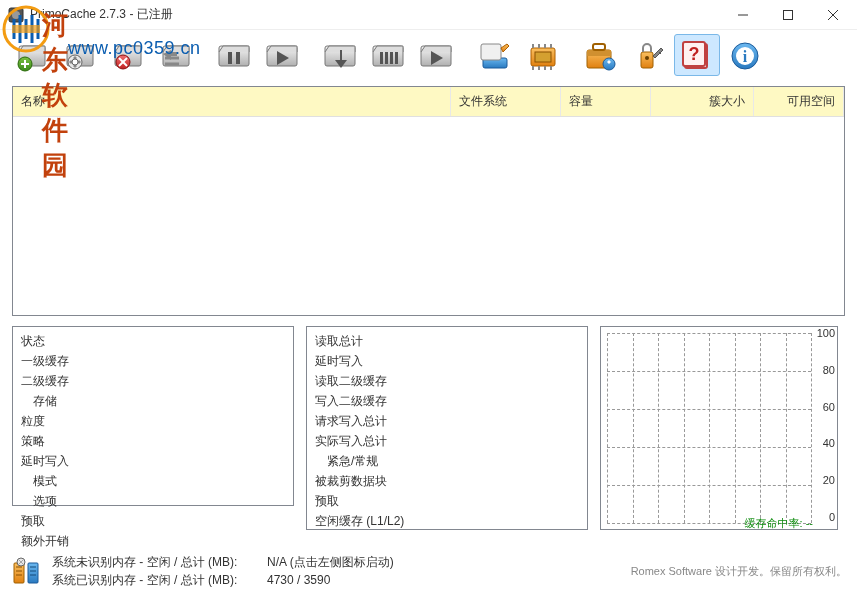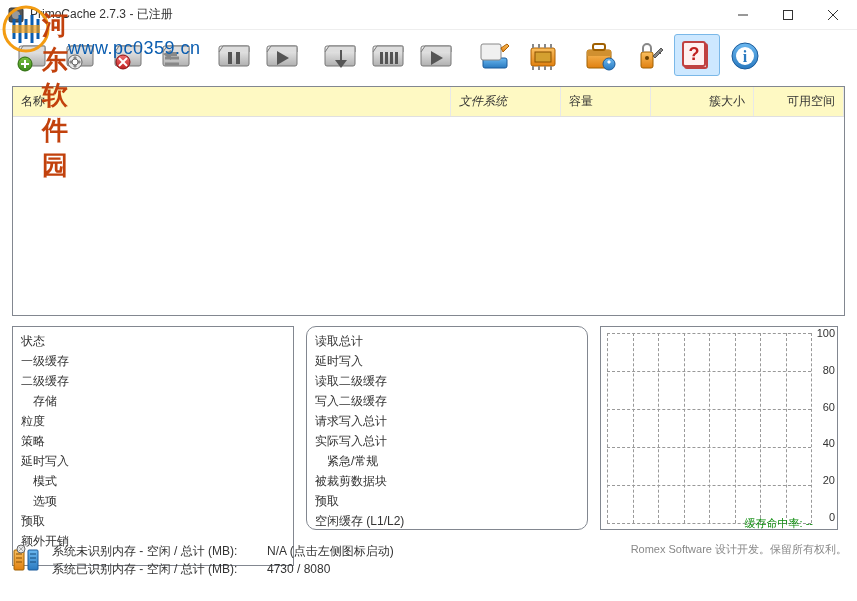--- a/index.html
+++ b/index.html
@@ -25,47 +25,47 @@
 .tool-btn.highlighted { background: #cde8ff; border: 1px solid #7ab8e8; }
 
 
 .content { padding: 6px 12px; }
 
 
 .table-wrap { border: 1px solid #828790; height: 230px; background: #fff; display: flex; flex-direction: column; }
 .table-head { display: flex; background: #fef9c3; border-bottom: 1px solid #e0e0e0; }
 .table-head .th { padding: 6px 8px; font-size: 12px; color: #333; border-right: 1px solid #e8e8e8; }
 .th-name { width: 438px; }
-.th-fs { width: 110px; font-style: italic; }
+.th-fs { width: 110px; }
 .th-cap { width: 90px; text-align: left; }
 .th-free { width: 90px; text-align: right; }
 .th-cluster { flex: 1; text-align: right; padding-right: 20px; }
 .table-body { flex: 1; background: #fff; }
 
 
 .panels { display: flex; gap: 12px; margin-top: 10px; }
 .panel { border: 1px solid #828790; background: #fff; }
-.panel-left { width: 282px; height: 240px; }
-.panel-mid { width: 282px; height: 204px; border-radius: 10px; }
+.panel-left { width: 282px; height: 180px; }
+.panel-mid { width: 282px; height: 204px; }
 .panel-right { width: 238px; height: 204px; position: relative; }
 
 .stat-list { padding: 4px 0; }
 .stat-row { display: flex; padding: 1.5px 8px; font-size: 12px; }
 .stat-label { width: 100px; color: #333; }
 
 
 .chart { position: absolute; top: 6px; left: 6px; right: 26px; bottom: 6px; background: #fff; }
 .chart-grid { position: absolute; inset: 0; }
 .grid-line-h { position: absolute; left: 0; right: 0; border-top: 1px dashed #999; }
 .grid-line-v { position: absolute; top: 0; bottom: 0; border-left: 1px dashed #999; }
 .y-labels { position: absolute; right: 2px; top: 0; bottom: 6px; width: 22px; display: flex; flex-direction: column; justify-content: space-between; text-align: right; font-size: 11px; color: #333; }
 .chart-caption { position: absolute; bottom: -2px; right: 24px; font-size: 11px; color: #0b8a0b; }
 
 
-.footer { position: absolute; bottom: 23px; left: 10px; right: 10px; display: flex; align-items: flex-start; }
+.footer { position: absolute; bottom: 12px; left: 10px; right: 10px; display: flex; align-items: center; }
 .footer-icon { width: 32px; height: 32px; margin-right: 10px; }
 .footer-lines { font-size: 12px; line-height: 18px; color: #333; }
 .footer-lines .row { display: flex; }
 .footer-lines .lbl { width: 215px; }
 .footer-right { margin-left: auto; font-size: 11px; color: #888; }
 </style>
 </head>
 <body>
 
 <div class="watermark">
@@ -393,17 +393,17 @@
     <circle cx="11" cy="7" r="4" fill="#e8e8e8" stroke="#666"></circle>
       <path d="M9 5 L13 9 M9 9 L13 5" stroke="#666" stroke-width="0.5"></path>
   </svg>
   <div class="footer-lines">
     <div class="row">
       <span class="lbl">系统未识别内存 - 空闲 / 总计 (MB):</span>
       <span>N/A (点击左侧图标启动)</span>
     </div>
     <div class="row">
       <span class="lbl">系统已识别内存 - 空闲 / 总计 (MB):</span>
-      <span>4730 / 8080</span>
+      <span>4730 / 3590</span>
     </div>
   </div>
   <div class="footer-right">Romex Software 设计开发。保留所有权利。</div>
 </div>
 
 </body></html>

